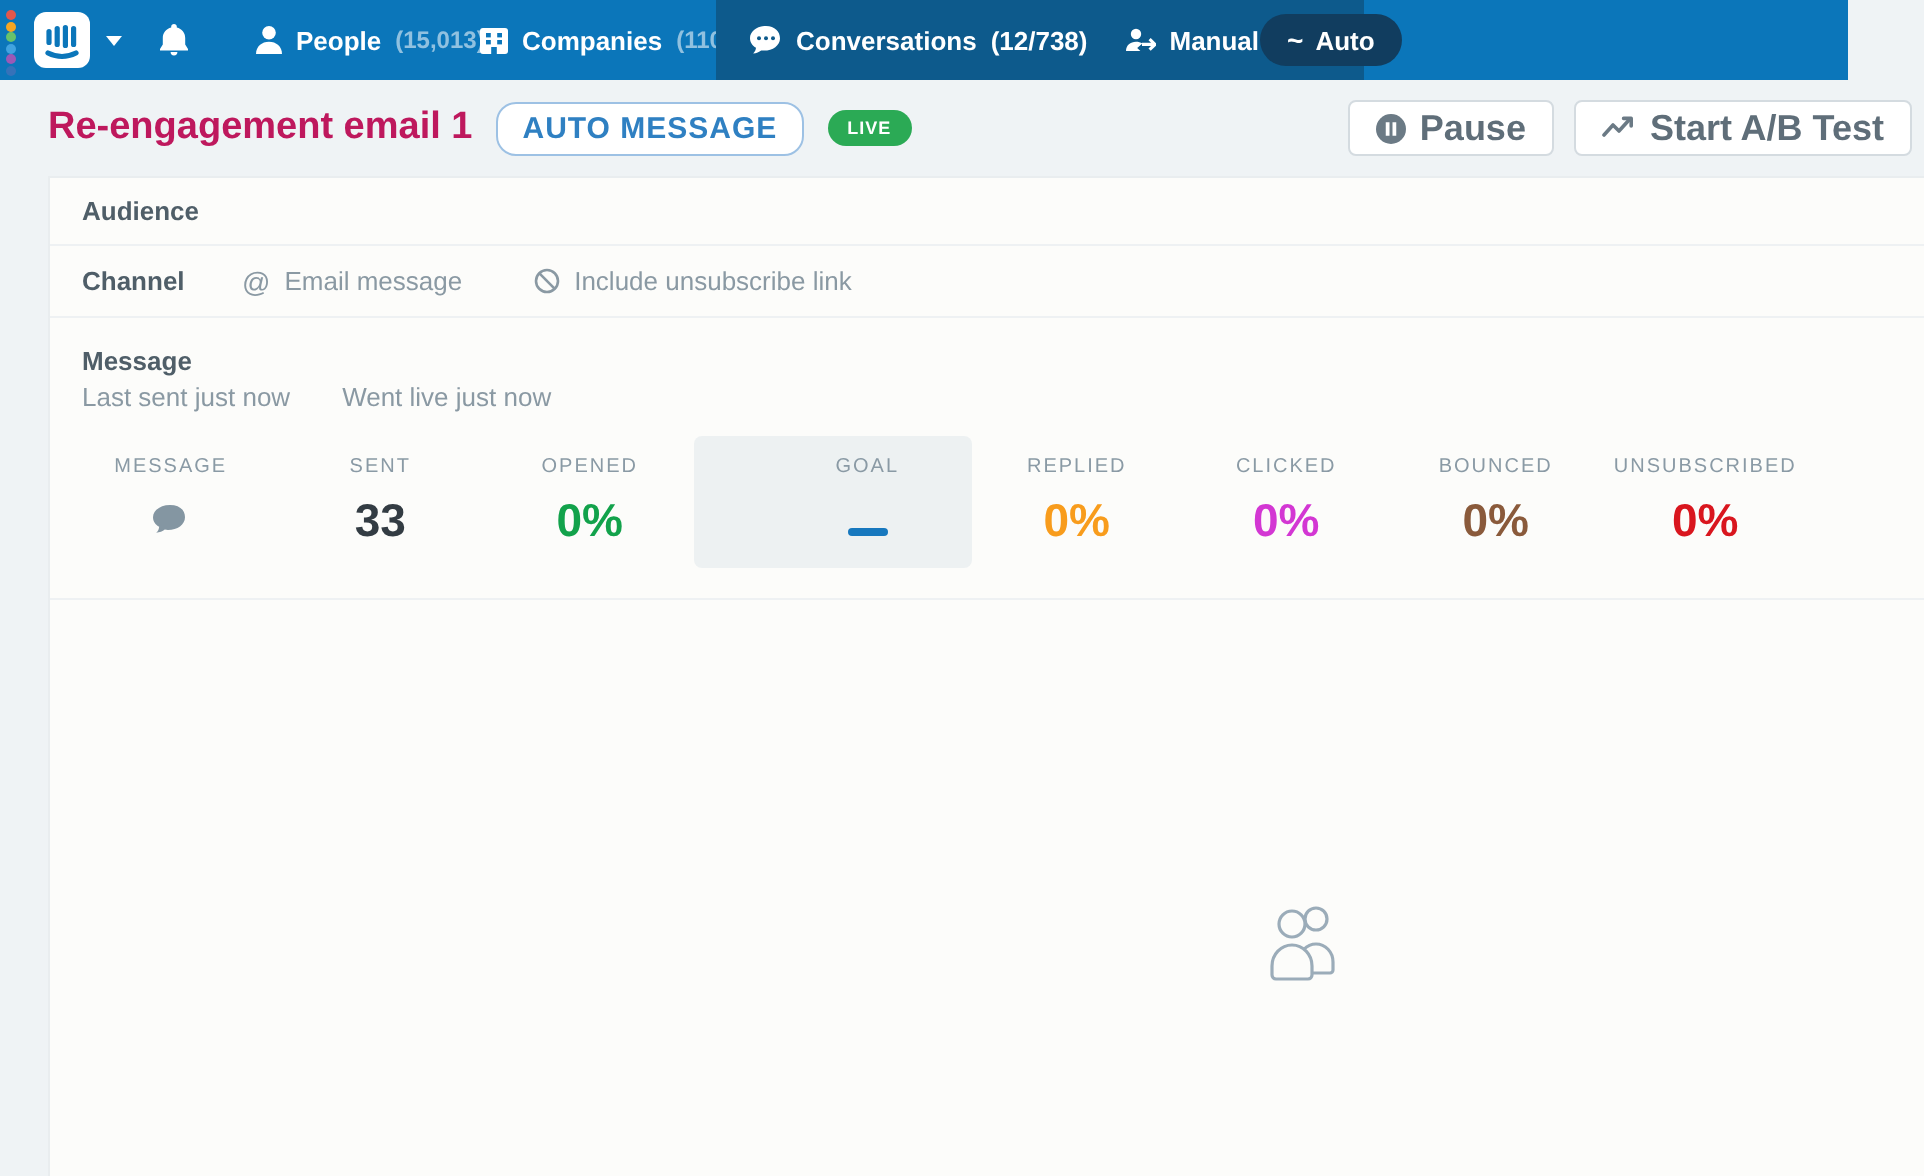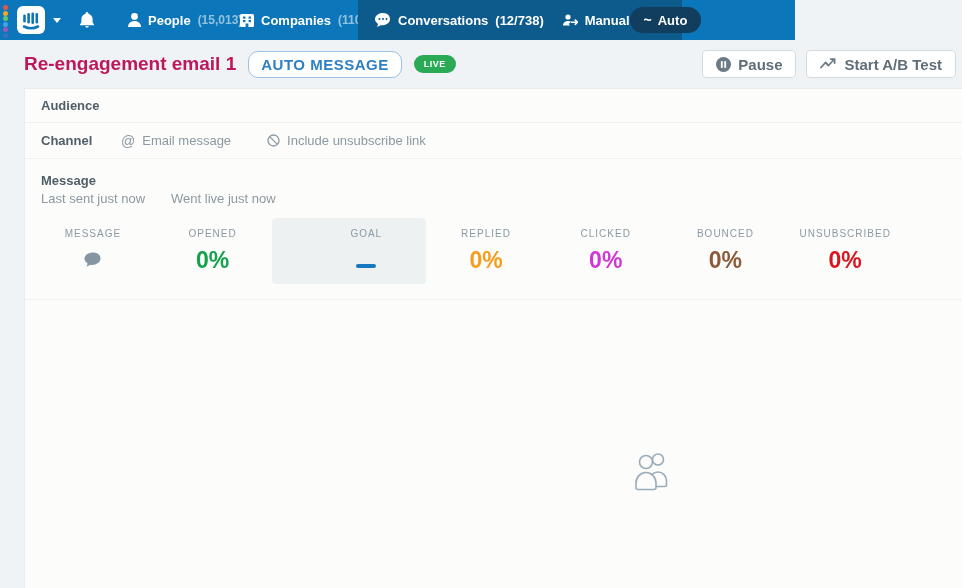--- a/index.html
+++ b/index.html
@@ -1,20 +1,20 @@
 <!DOCTYPE html>
 <html><head>
 <meta charset="utf-8">
 <style>
   * { margin:0; padding:0; box-sizing:border-box; }
   html,body { width:962px; height:588px; overflow:hidden; }
   body { font-family:"Liberation Sans", sans-serif; background:#eff3f5; position:relative; }
 
   
-  .topnav { position:absolute; top:0; left:0; width:795px; height:40px; background:#0b76ba; }
+  .topnav { position:absolute; top:0; left:0; width:924px; height:40px; background:#0b76ba; }
   .edge-dots { position:absolute; left:2px; top:4px; width:8px; }
   .edge-dot { position:absolute; left:1px; width:5px; height:5px; border-radius:50%; }
   .logo-box { position:absolute; left:17px; top:6px; width:28px; height:28px; background:#fff; border-radius:6px; cursor:pointer; }
   .logo-caret { position:absolute; left:53px; top:18px; width:0; height:0; border-left:4.5px solid transparent; border-right:4.5px solid transparent; border-top:5px solid #fff; }
   .bell { position:absolute; left:80px; top:12px; }
   .nav-item { position:absolute; top:0; height:40px; display:flex; align-items:center; gap:7px; color:#fff; font-size:13px; font-weight:bold; cursor:pointer; }
   .nav-item .count { color:rgba(255,255,255,0.55); font-weight:bold; font-size:12px; }
   .nav-people { left:128px; }
   .nav-companies { left:240px; }
   .nav-dark { position:absolute; left:358px; top:0; width:324px; height:40px; background:#0d5a8c; display:flex; align-items:center; padding-left:17px; }
@@ -23,21 +23,21 @@
   .auto-pill { margin-left:auto; margin-right:14px; background:#113d5f; border-radius:14px; height:26px; display:flex; align-items:center; gap:6px; padding:0 14px; color:#fff; font-size:13px; font-weight:bold; cursor:pointer; }
   .auto-tilde { font-size:14px; font-weight:bold; line-height:10px; }
 
   
   .header-row { position:absolute; top:40px; left:0; width:962px; height:48px; display:flex; align-items:center; }
   .title-group { display:flex; align-items:center; gap:12px; margin-left:24px; }
   .page-title { font-size:19px; font-weight:bold; color:#be185d; }
   .type-pill { border:1px solid #9dc1e4; color:#2f80c2; background:#fff; border-radius:10px; font-size:15px; font-weight:bold; letter-spacing:.5px; padding:4px 12px; }
   .live-pill { background:#2baa55; color:#fff; border-radius:10px; font-size:9px; font-weight:bold; letter-spacing:.5px; padding:4px 10px; }
   .header-buttons { margin-left:auto; margin-right:6px; display:flex; gap:10px; }
-  .btn { background:#fff; border:1px solid #d4dbe0; border-radius:4px; height:28px; display:flex; align-items:center; gap:7px; padding:0 13px; font-size:15px; font-weight:bold; color:#5f6e79; cursor:pointer; }
+  .btn { background:#fff; border:1px solid #d4dbe0; border-radius:4px; height:28px; display:flex; align-items:center; gap:7px; padding:0 13px; font-size:18px; font-weight:bold; color:#5f6e79; cursor:pointer; }
 
   
   .card { position:absolute; left:24px; top:88px; right:-2px; bottom:-2px; background:#fcfcfa; border-left:1px solid #e9edef; border-top:1px solid #e9edef; }
   .meta-row { display:flex; align-items:center; border-bottom:1px solid #eef1f3; font-size:13px; }
   .row-audience { height:34px; }
   .row-channel { height:36px; }
   .meta-label { font-weight:bold; color:#4f5e68; width:64px; margin-left:16px; }
   .meta-group { display:flex; align-items:center; gap:7px; color:#8a99a3; }
   .meta-group b { color:#5a6a74; }
   .g1 { margin-left:26px; } .g2 { margin-left:16px; } .g3 { margin-left:36px; }
@@ -195,20 +195,24 @@
   </div>
 
   <div class="stats-row" id="stats-row">
       <div class="stat-col">
         <div class="stat-label">MESSAGE</div>
         <div class="stat-value"><svg width="18" height="16" viewBox="0 0 18 16">
             <path d="M9 .5C4.3.5.5 3.2.5 6.6c0 2 1.2 3.7 3.1 4.8-.1 1-.5 2.2-1.5 3 1.7-.1 3.2-.8 4.3-1.6.5.1 1 .2 1.6.2 4.7 0 8.5-2.7 8.5-6.4S13.7.5 9 .5z" fill="#8496a2"></path>
           </svg></div>
       </div>
       <div class="stat-col">
+        <div class="stat-label">SENT</div>
+        <div class="stat-value" style="color: rgb(51, 60, 67);">33</div>
+      </div>
+      <div class="stat-col">
         <div class="stat-label">OPENED</div>
         <div class="stat-value" style="color: rgb(18, 162, 75);">0%</div>
       </div>
       <div class="stat-col highlight">
         <div class="stat-label">GOAL</div>
         <div class="stat-value"><span class="goal-dash"></span></div>
       </div>
       <div class="stat-col">
         <div class="stat-label">REPLIED</div>
         <div class="stat-value" style="color: rgb(248, 156, 28);">0%</div>

